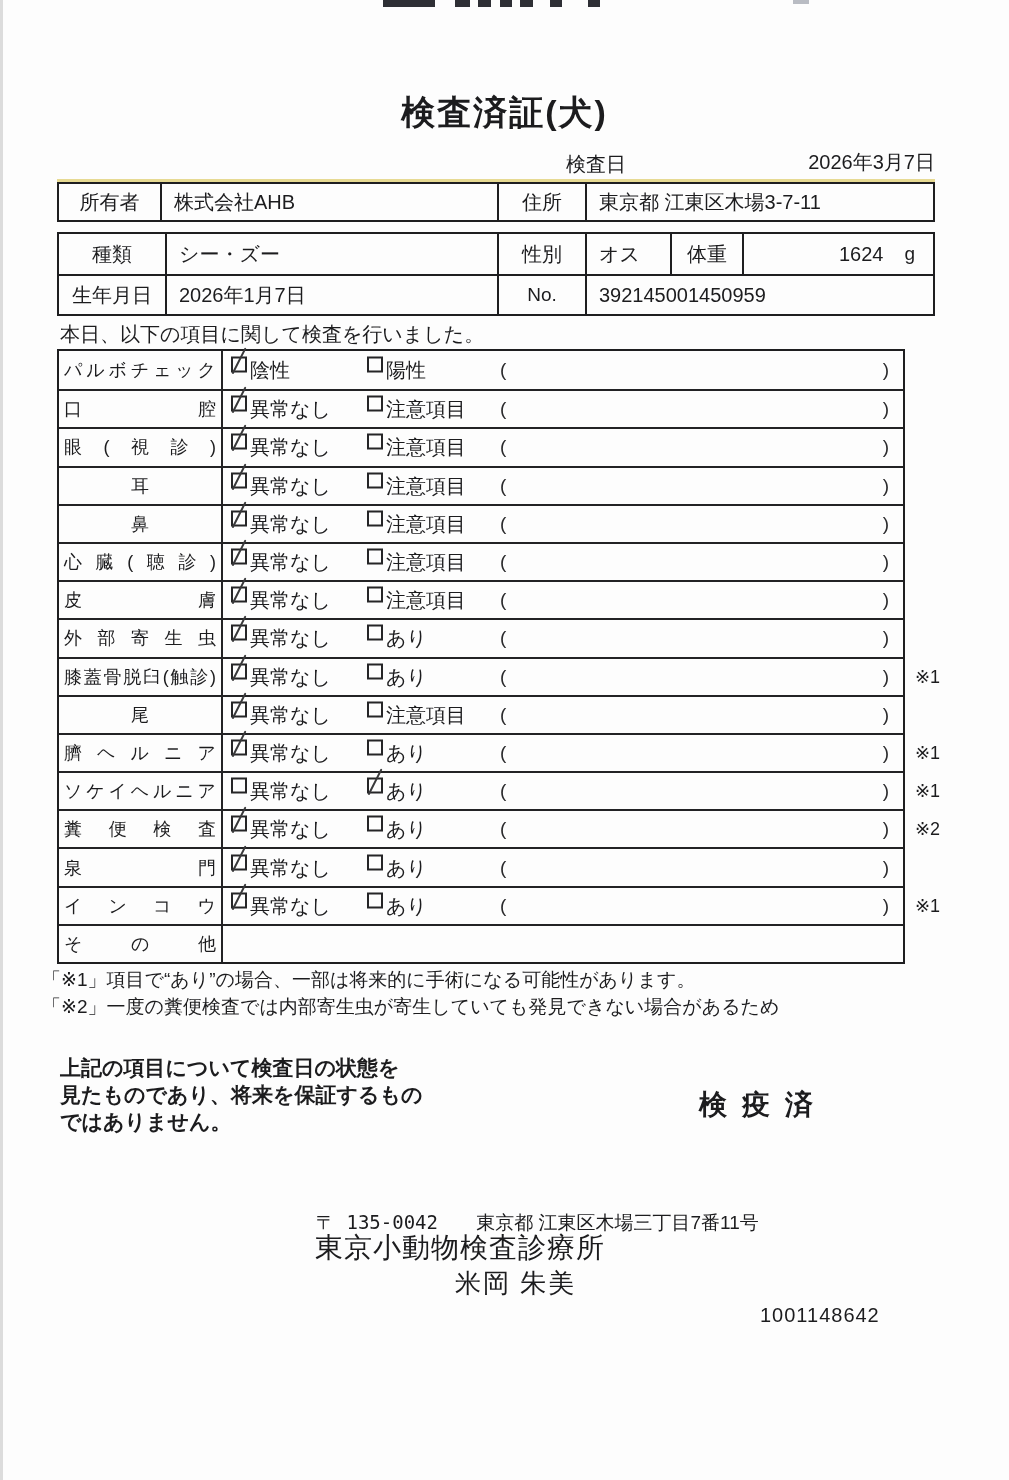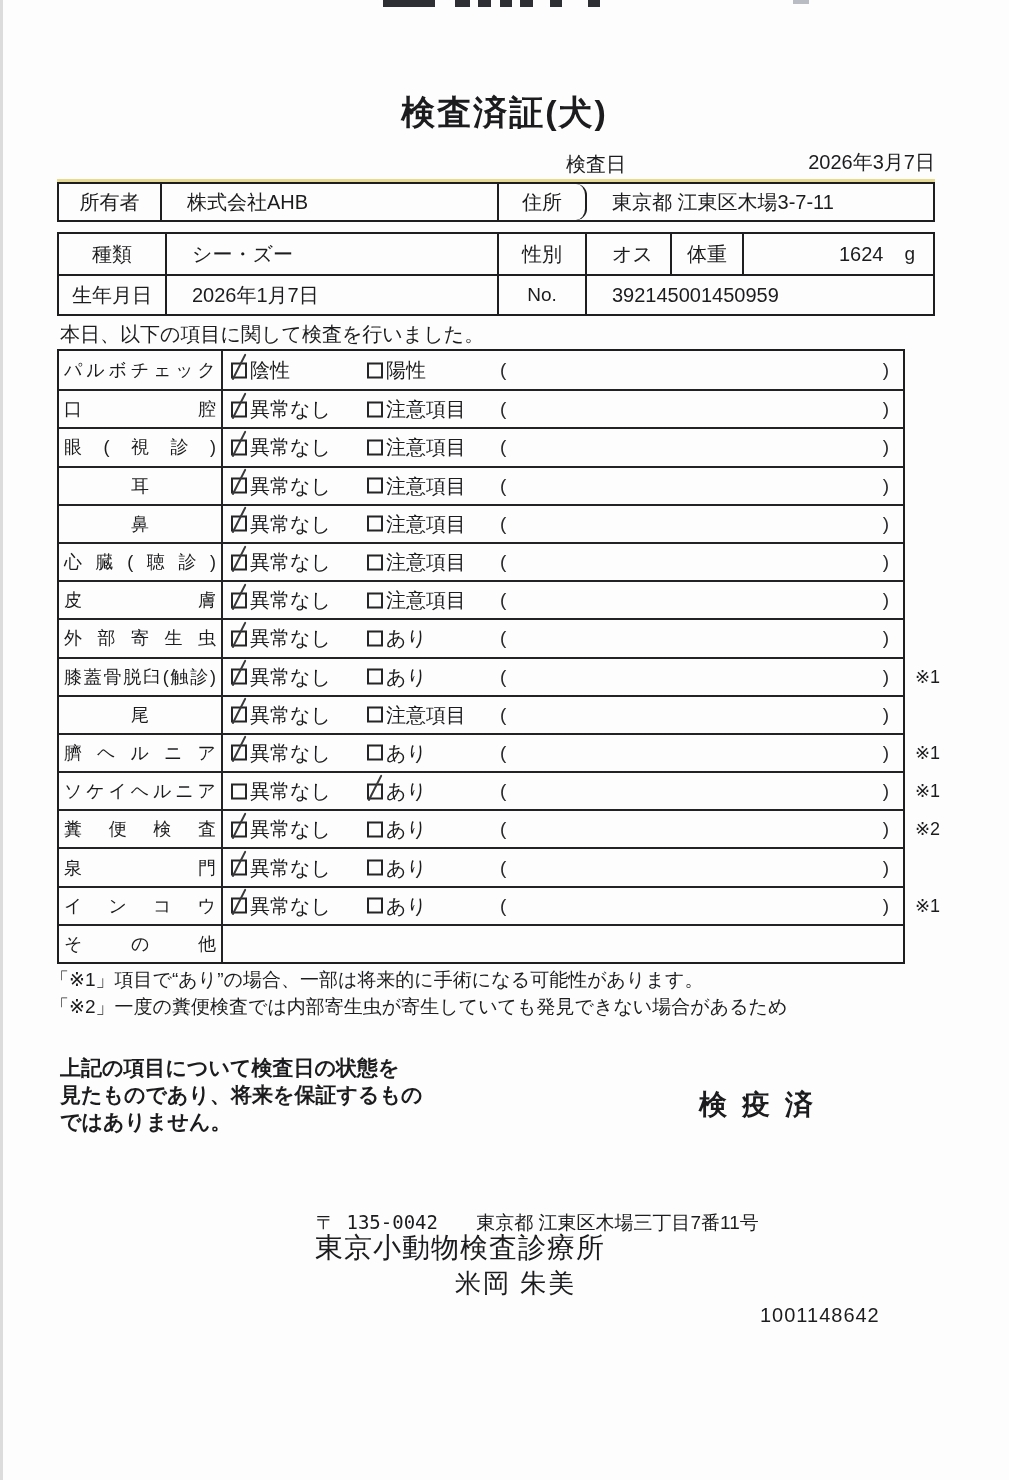--- a/index.html
+++ b/index.html
@@ -21,54 +21,54 @@
 
   .tbl{position:absolute;left:57px;width:878px;border:2px solid #1e1e20;box-sizing:border-box;}
   .tbl-owner{top:182px;box-shadow:0 -3px 0 rgba(214,190,60,.55);}
   .tbl-pet{top:232px;}
   .trow{display:flex;box-sizing:border-box;}
   .trow + .trow{border-top:2px solid #1e1e20;}
   .tcell{box-sizing:border-box;display:flex;align-items:center;font-size:20px;
          border-right:2px solid #1e1e20;overflow:hidden;white-space:nowrap;}
   .tcell:last-child{border-right:none;}
   .tcell.lbl{justify-content:center;}
-  .tcell.val{padding-left:25px;text-align:center;}
+  .tcell.val{padding-left:12px;text-align:center;}
   .h40{height:36px;} .h42{height:40px;}
-  .w1{width:103px;} .w2{width:337px;} .w3{width:88px;border-radius:11px;} .w4{flex:1;}
+  .w1{width:103px;} .w2{width:337px;} .w3{width:88px;} .w4{flex:1;}
   .p1{width:108px;} .p2{width:332px;} .p3{width:88px;} .p4{width:85px;} .p5{width:72px;} .p6{flex:1;}
   .weight-cell{justify-content:flex-end;padding-right:18px;}
   .weight-unit{margin-left:21px;font-size:19px;}
   .no-lbl{font-size:19px;}
 
   .intro{position:absolute;left:60px;top:321px;font-size:20px;}
 
   
   .exam-table{position:absolute;left:57px;top:349px;width:848px;
               border:2px solid #1e1e20;box-sizing:border-box;}
   .exam-row{position:relative;display:flex;height:38.2px;box-sizing:border-box;}
   .exam-row + .exam-row{border-top:2px solid #232325;}
   .exam-col1{width:164px;border-right:2px solid #232325;box-sizing:border-box;
              display:flex;align-items:center;}
   .item-label{display:block;width:100%;padding:0 5px;box-sizing:border-box;font-size:18px;
               text-align:justify;text-align-last:justify;}
   .item-label.single{text-align-last:center;}
   .exam-col2{flex:1;position:relative;}
-  .opt{position:absolute;top:50%;transform:translateY(-50%);display:flex;align-items:center;
+  .opt{position:absolute;top:50%;transform:translateY(-50%);display:flex;
        font-size:20px;white-space:nowrap;}
   .opt1{left:8px;} .opt2{left:144px;}
   .cb{display:inline-block;width:12px;height:12px;border:2px solid #252527;
       position:relative;margin-right:3px;flex:0 0 auto;}
   .cb.checked::after{content:'';position:absolute;left:5px;top:-12px;width:2.4px;height:29px;
       background:#38383a;transform:rotate(27deg);border-radius:2px;}
   .paren{position:absolute;top:50%;transform:translateY(-50%);font-size:19px;color:#2a2a2c;}
   .paren-open{left:277px;} .paren-close{right:14px;}
   .note-mark{position:absolute;left:856px;top:50%;transform:translateY(-50%);
              font-size:18px;white-space:nowrap;}
 
-  .footnotes{position:absolute;left:50px;top:966px;font-size:19px;line-height:27px;}
+  .footnotes{position:absolute;left:42px;top:966px;font-size:19px;line-height:27px;}
   .footnote-indent{padding-left:57px;}
 
   .disclaimer{position:absolute;left:60px;top:1054px;font-size:21px;font-weight:700;line-height:27px;}
 
   .stamp{position:absolute;left:699px;top:1086px;font-size:28px;font-weight:600;
          letter-spacing:15px;white-space:nowrap;}
 
   .addr-line{position:absolute;top:1210px;left:316px;font-size:19px;white-space:nowrap;}
   .addr-line .postal{font-family:"DejaVu Sans Mono","Liberation Mono",monospace;}
   .addr-line .street{margin-left:33px;}

